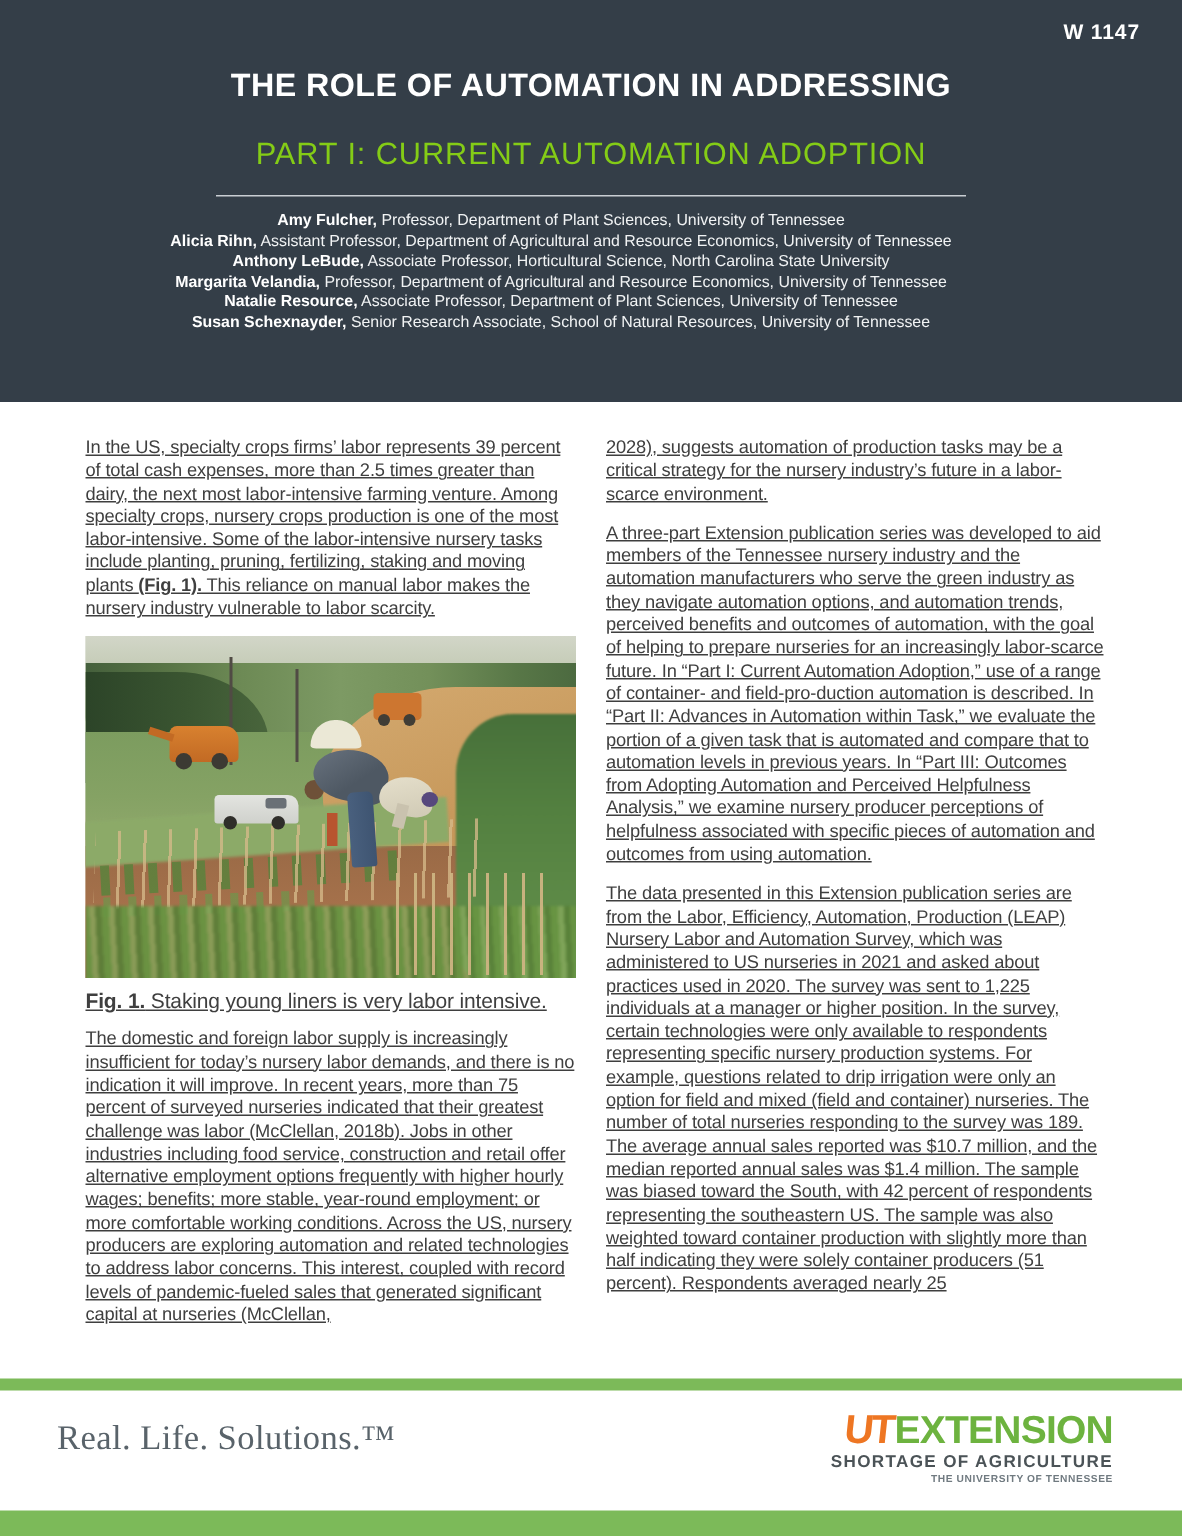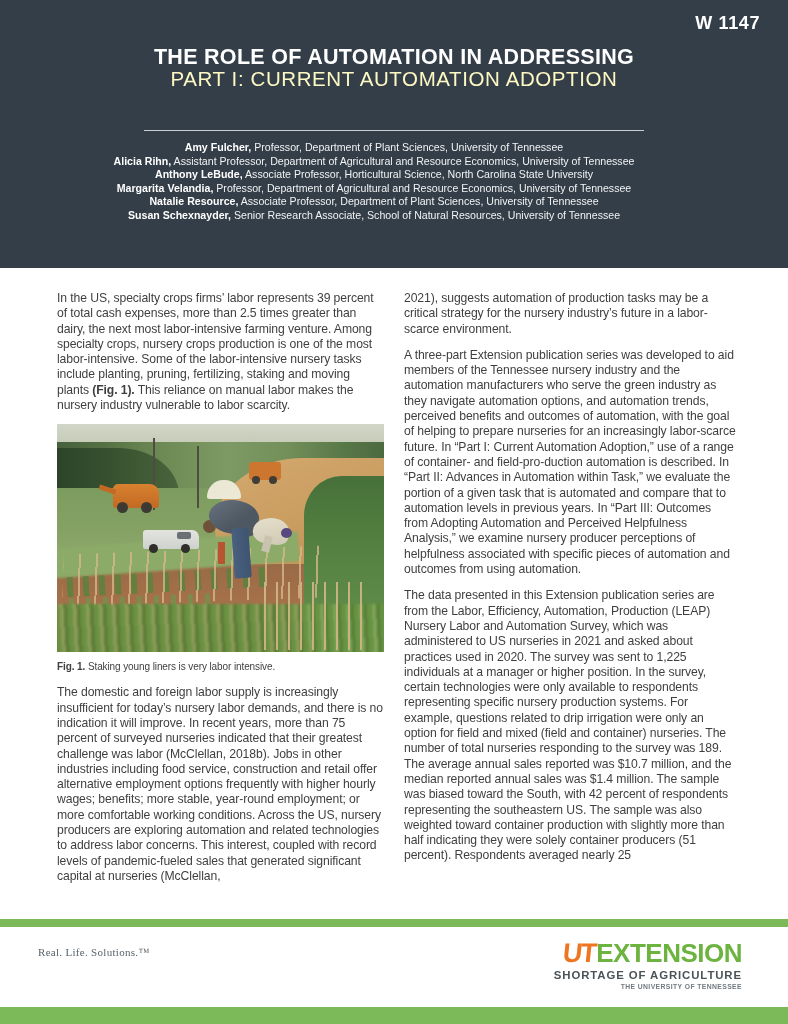--- a/index.html
+++ b/index.html
@@ -3,34 +3,34 @@
 <meta charset="utf-8">
 <style>
   html,body{margin:0;padding:0;background:#e8e8e8;}
   .page{
     position:relative;width:788px;height:1024px;margin:0 auto;
     background:#ffffff;overflow:hidden;
     font-family:"Liberation Sans", sans-serif;
   }
   
   .masthead{position:absolute;top:0;left:0;width:788px;height:268px;background:#343e48;}
-  .doc-number{position:absolute;top:13px;right:28px;color:#ffffff;font-weight:bold;font-size:18px;letter-spacing:.6px;}
+  .doc-number{position:absolute;top:13px;right:28px;color:#ffffff;font-weight:bold;font-size:14px;letter-spacing:.6px;}
   .title{position:absolute;top:47px;left:0;width:788px;text-align:center;color:#ffffff;margin:0;}
   .title .t-bold{display:block;font-size:21.5px;font-weight:bold;line-height:21px;letter-spacing:.3px;}
-  .title .t-light{display:block;font-size:20.5px;font-weight:normal;line-height:21px;letter-spacing:.6px;color:#fef9c3;}
+  .title .t-light{display:block;font-size:20.5px;font-weight:normal;line-height:21px;letter-spacing:.6px;color:#84cc16;margin-top:24px;}
   .title-rule{position:absolute;top:130px;left:144px;width:500px;height:1px;background:#c9ced3;}
   .authors{position:absolute;top:141px;left:0;width:748px;text-align:center;color:#f1f3f4;font-size:10.6px;line-height:13.6px;}
   .authors .a-bold{font-weight:bold;color:#ffffff;}
   
-  .col{position:absolute;color:#3f3f3f;font-size:12.2px;line-height:15.3px;letter-spacing:-.1px;}
+  .col{position:absolute;color:#3f3f3f;font-size:12.2px;line-height:15.3px;letter-spacing:-.1px;text-decoration:underline;}
   .col p{margin:0 0 11px 0;}
   .col-left{top:291px;left:57px;width:327px;}
   .col-right{top:291px;left:404px;width:332px;}
   .b{font-weight:bold;}
-  .caption{font-size:10px;line-height:14px;margin:0 0 11px 0;color:#3f3f3f;}
+  .caption{font-size:14px;line-height:14px;margin:0 0 11px 0;color:#3f3f3f;}
   
   .photo{
     position:relative;width:327px;height:228px;margin:2px 0 8px 0;overflow:hidden;
     background:linear-gradient(180deg,#cdd1c3 0px,#b8c2a6 32px,#8aa46e 60px,#7f9d63 95px,#8d7a55 140px,#9e6a44 175px,#8f613f 228px);
   }
   .photo div{position:absolute;}
   .ph-haze{top:0;left:0;width:327px;height:34px;background:linear-gradient(180deg,#d2d6c8,#bcc5ab);}
   .ph-treeline{top:18px;left:0;width:327px;height:48px;filter:blur(.5px);
     background:linear-gradient(90deg,#45603c,#567244 15%,#6d8a55 32%,#7d9a64 52%,#73905a 70%,#587747 88%,#4c6a40);
     border-radius:0 0 18px 12px;}
@@ -72,21 +72,21 @@
   .ph-wa-head{top:96px;left:146px;width:13px;height:13px;background:#6e5138;border-radius:50%;}
   .ph-wa-legs{top:104px;left:176px;width:17px;height:50px;transform:rotate(-4deg);
     background:linear-gradient(90deg,#49607e,#3e5471);border-radius:4px 4px 2px 2px;}
   .ph-wb-torso{top:94px;left:196px;width:36px;height:26px;transform:rotate(8deg);
     background:linear-gradient(160deg,#e6e0cc,#cfc9b4);border-radius:60% 50% 35% 45%;}
   .ph-wb-cap{top:104px;left:224px;width:11px;height:10px;background:#57487d;border-radius:50%;}
   .ph-wb-arm{top:112px;left:206px;width:8px;height:16px;background:#c9c2ae;transform:rotate(14deg);}
   .ph-flags{top:118px;left:161px;width:7px;height:22px;background:#b8542f;}
   
   .footer-rule{position:absolute;top:919px;left:0;width:788px;height:8px;background:#7cba59;}
-  .tagline{position:absolute;left:38px;top:946px;font-family:"Liberation Serif", serif;font-size:11px;color:#59636a;letter-spacing:.3px;}
+  .tagline{position:absolute;left:38px;top:946px;font-family:"Liberation Serif", serif;font-size:23px;color:#59636a;letter-spacing:.3px;}
   .logo{position:absolute;right:46px;top:940px;text-align:right;line-height:1;}
   .logo-row1{white-space:nowrap;}
   .logo-ut{display:inline-block;font-size:27px;font-weight:bold;color:#ee7623;transform:skewX(-6deg);letter-spacing:-2px;margin-right:1px;}
   .logo-ext{display:inline-block;font-size:26px;font-weight:bold;color:#6db33f;letter-spacing:-.5px;text-align:right;}
   .logo-row2{margin-top:3px;font-size:11.4px;font-weight:bold;color:#4b5357;letter-spacing:.9px;}
   .logo-row3{margin-top:3px;font-size:6.8px;font-weight:bold;color:#707a80;letter-spacing:.4px;}
   .bottom-bar{position:absolute;bottom:0;left:0;width:788px;height:17px;background:#7cba59;}
 </style>
 </head>
 <body>
@@ -141,21 +141,21 @@
       <div class="ph-bottom-fuzz"></div>
       <div class="ph-bottom-stakes"></div>
     </figure>
 
     <p class="caption"><span class="b">Fig. 1.</span><span> Staking young liners is very labor intensive.</span></p>
 
     <p>The domestic and foreign labor supply is increasingly insufficient for today’s nursery labor demands, and there is no indication it will improve. In recent years, more than 75 percent of surveyed nurseries indicated that their greatest challenge was labor (McClellan, 2018b). Jobs in other industries including food service, construction and retail offer alternative employment options frequently with higher hourly wages; benefits; more stable, year-round employment; or more comfortable working conditions. Across the US, nursery producers are exploring automation and related technologies to address labor concerns. This interest, coupled with record levels of pandemic-fueled sales that generated significant capital at nurseries (McClellan,</p>
   </div>
 
   <div class="col col-right">
-    <p>2021), suggests automation of production tasks may be a critical strategy for the nursery industry’s future in a labor-scarce environment.</p>
+    <p>2028), suggests automation of production tasks may be a critical strategy for the nursery industry’s future in a labor-scarce environment.</p>
     <p>A three-part Extension publication series was developed to aid members of the Tennessee nursery industry and the automation manufacturers who serve the green industry as they navigate automation options, and automation trends, perceived benefits and outcomes of automation, with the goal of helping to prepare nurseries for an increasingly labor-scarce future. In “Part I: Current Automation Adoption,” use of a range of container- and field-pro-duction automation is described. In “Part II: Advances in Automation within Task,” we evaluate the portion of a given task that is automated and compare that to automation levels in previous years. In “Part III: Outcomes from Adopting Automation and Perceived Helpfulness Analysis,” we examine nursery producer perceptions of helpfulness associated with specific pieces of automation and outcomes from using automation.</p>
     <p>The data presented in this Extension publication series are from the Labor, Efficiency, Automation, Production (LEAP) Nursery Labor and Automation Survey, which was administered to US nurseries in 2021 and asked about practices used in 2020. The survey was sent to 1,225 individuals at a manager or higher position. In the survey, certain technologies were only available to respondents representing specific nursery production systems. For example, questions related to drip irrigation were only an option for field and mixed (field and container) nurseries. The number of total nurseries responding to the survey was 189. The average annual sales reported was $10.7 million, and the median reported annual sales was $1.4 million. The sample was biased toward the South, with 42 percent of respondents representing the southeastern US. The sample was also weighted toward container production with slightly more than half indicating they were solely container producers (51 percent). Respondents averaged nearly 25</p>
   </div>
 
   <div class="footer-rule"></div>
   <div class="tagline">Real. Life. Solutions.™</div>
   <div class="logo">
     <div class="logo-row1">
       <span class="logo-ut">UT</span><span class="logo-ext">EXTENSION</span>
     </div>

